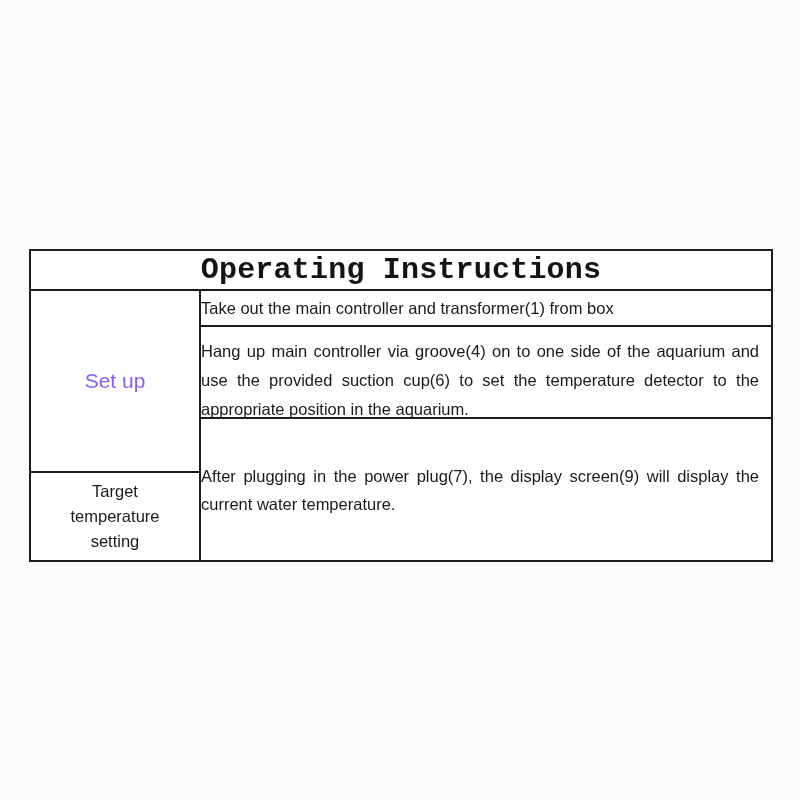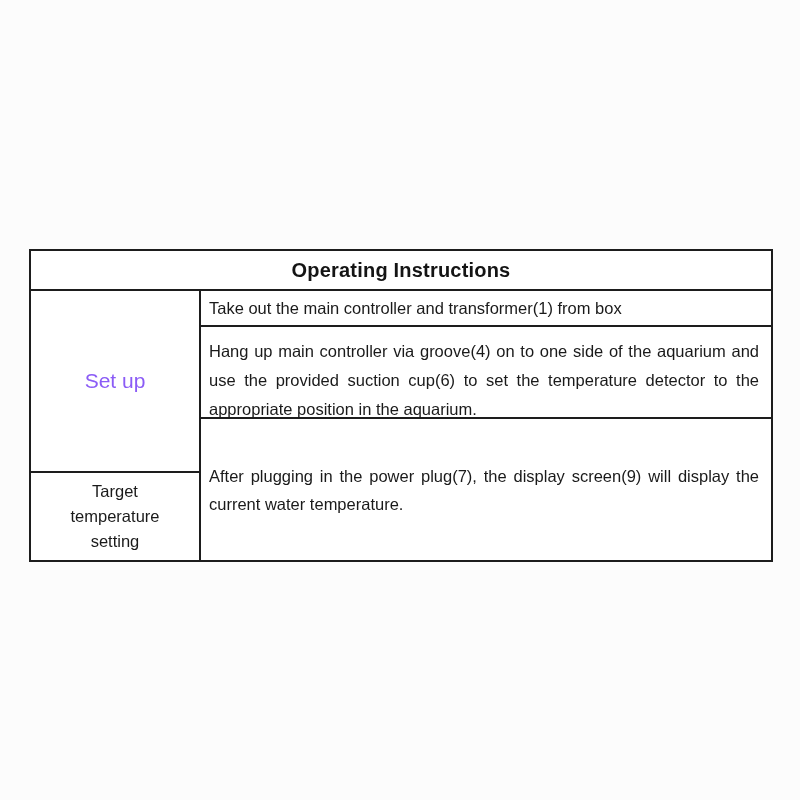--- a/index.html
+++ b/index.html
@@ -19,23 +19,24 @@
     left: 29px; top: 249px;
     width: 744px; height: 313px;
     border: 2px solid #1d1d1d;
     background: #ffffff;
   }
   .title-row {
     height: 40px;
     border-bottom: 2px solid #1d1d1d;
     display: flex; align-items: center; justify-content: center;
     font-weight: 700;
-    font-size: 20px;
+    font-size: 30px;
     letter-spacing: 0.2px;
     color: #141414;
+    font-family: Liberation Mono, monospace;
   }
   .body-rows {
     display: flex;
     height: 269px;
   }
   .col-left {
     width: 170px;
     border-right: 2px solid #1d1d1d;
     display: flex; flex-direction: column;
   }
@@ -55,21 +56,21 @@
     padding: 0 20px;
     color: #1a1a1a;
   }
   .col-right {
     flex: 1;
     display: flex; flex-direction: column;
   }
   .step {
     font-size: 16.5px;
     color: #1a1a1a;
-    padding-left: 8px;
+    padding-left: 0;
     padding-right: 12px;
   }
   .step-1 {
     height: 36px;
     border-bottom: 2px solid #1d1d1d;
     display: flex; align-items: center;
   }
   .step-2 {
     height: 41px;
     border-bottom: 2px solid #1d1d1d;

